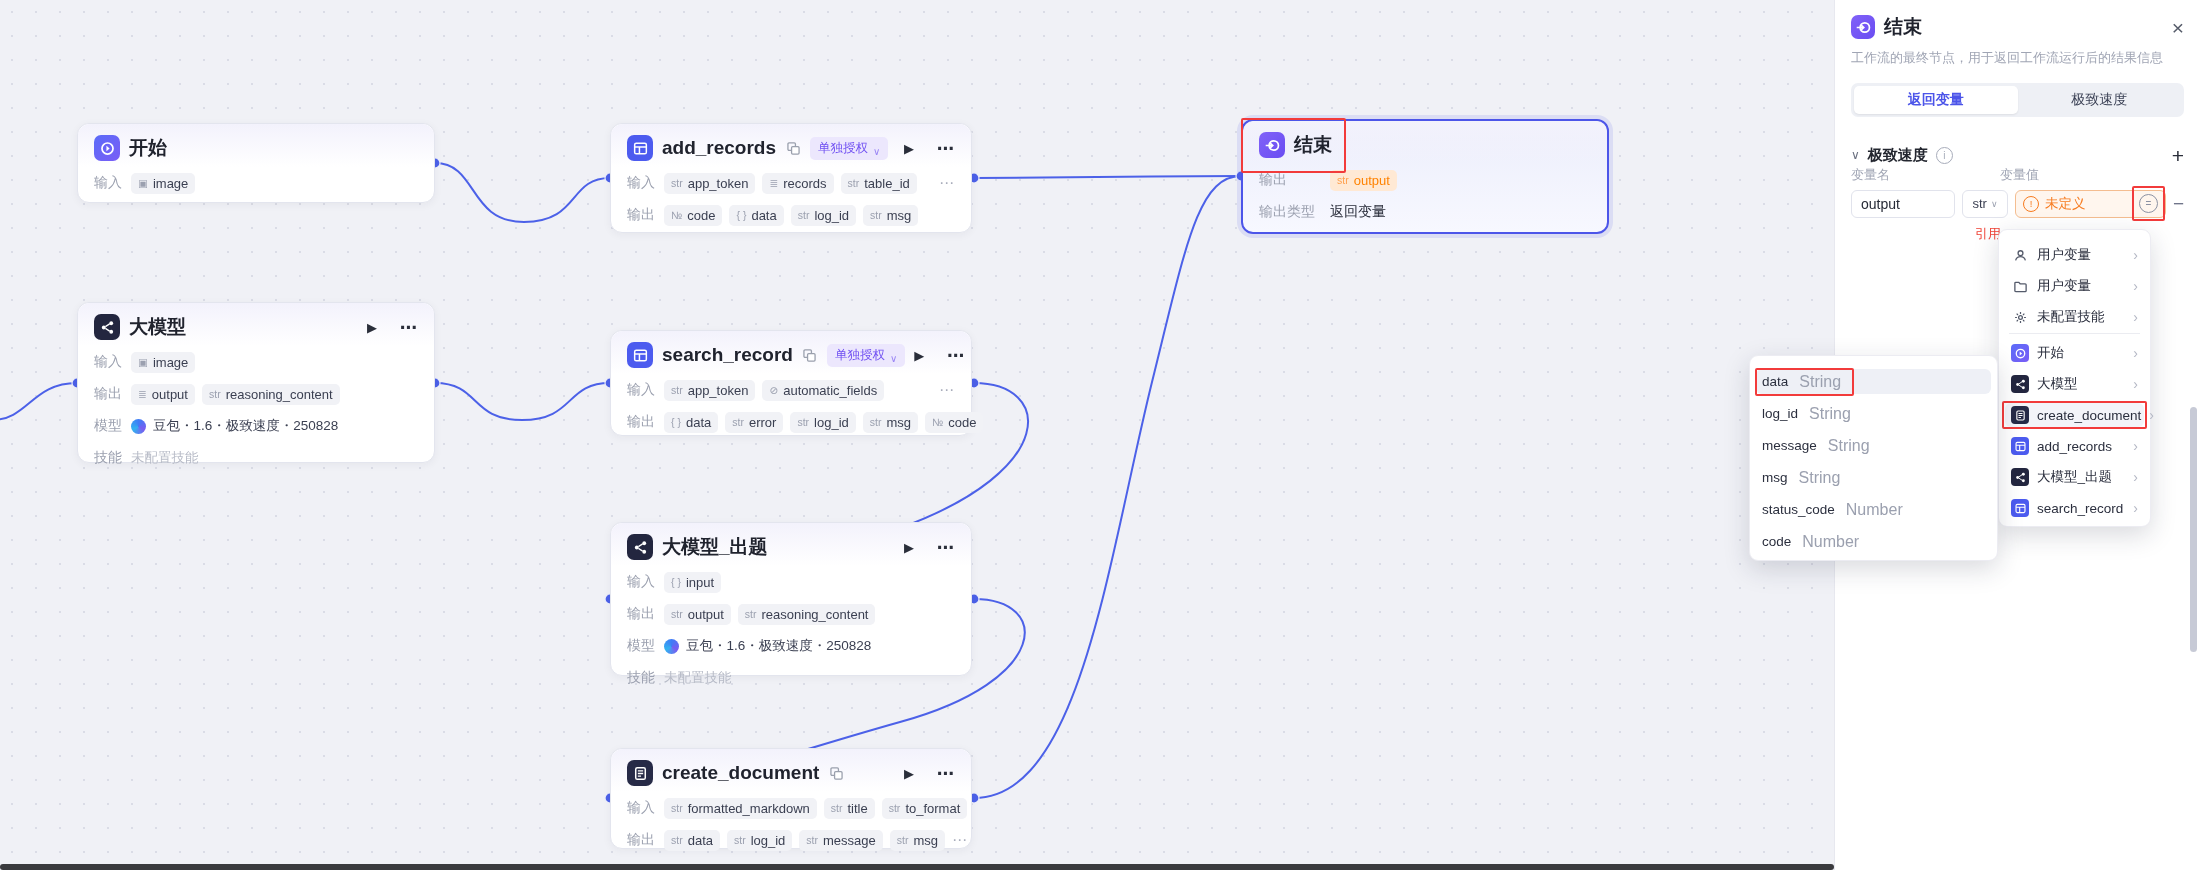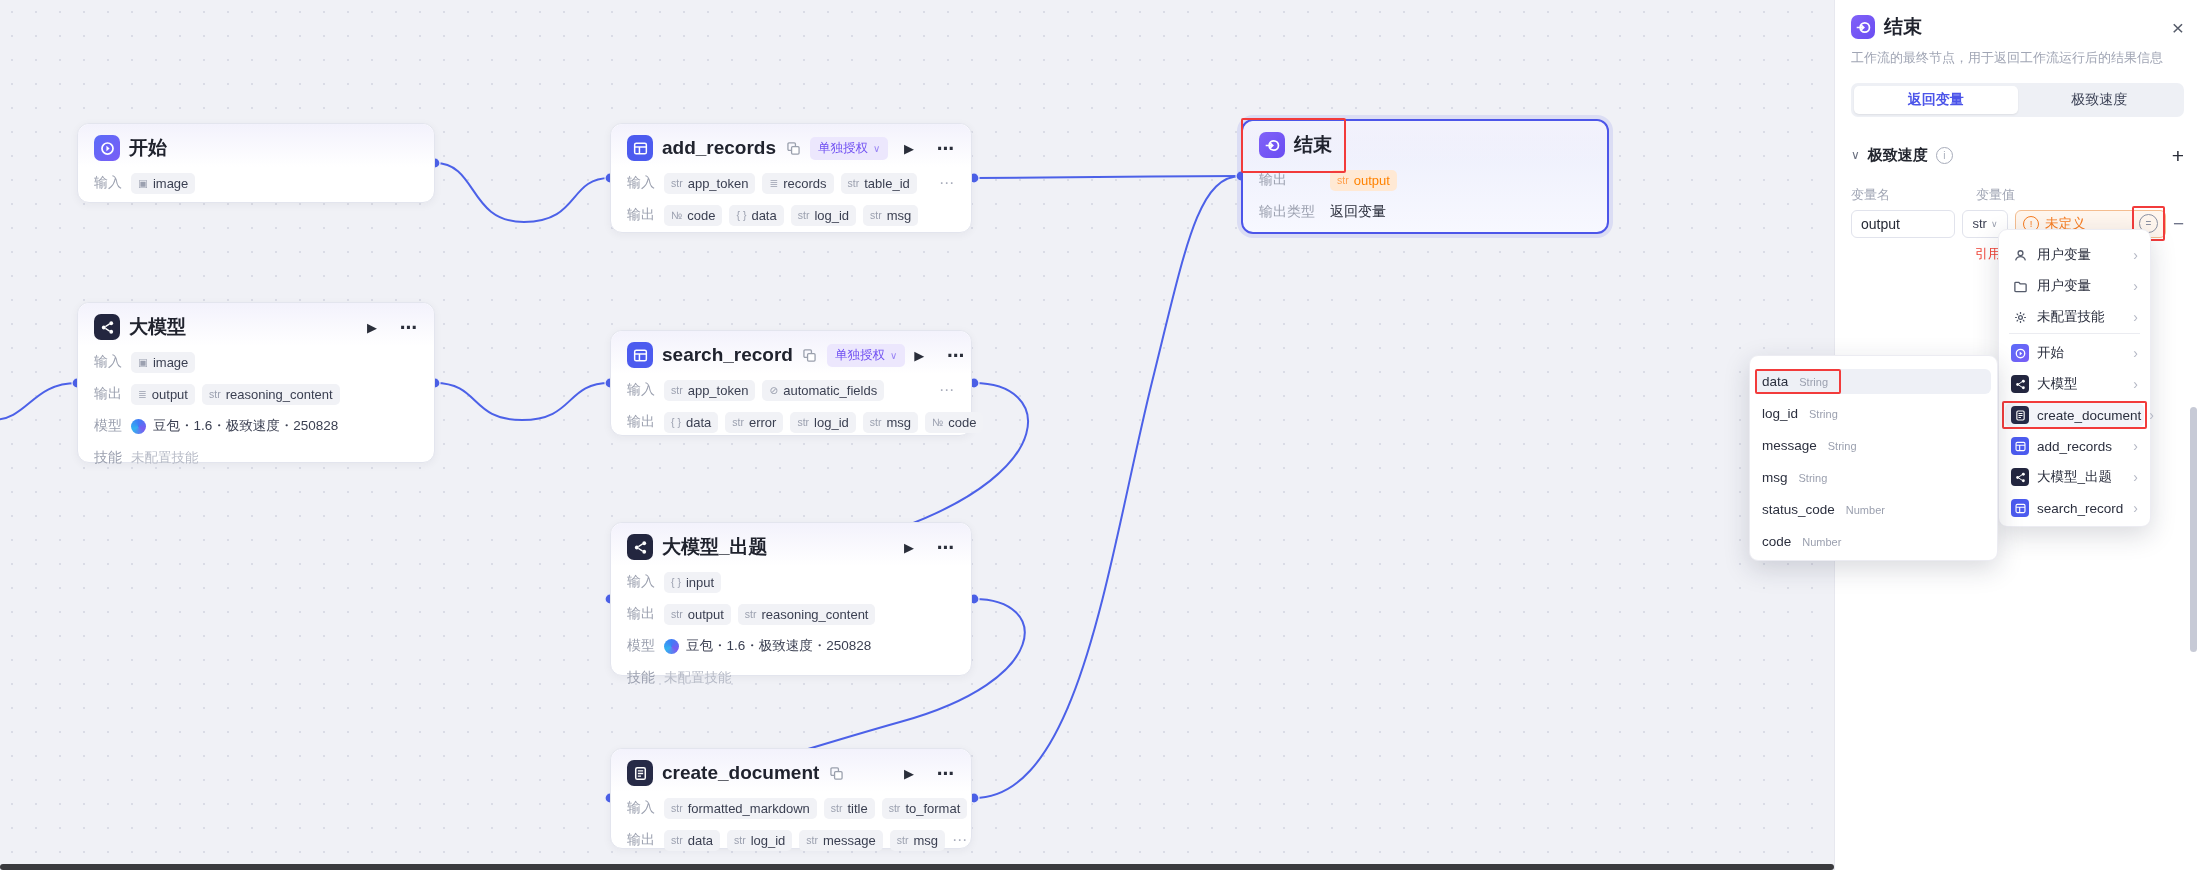--- a/index.html
+++ b/index.html
@@ -23,21 +23,21 @@
   .nicon svg{width:17px;height:17px;display:block;}
   .ic-start{background:linear-gradient(135deg,#5b6cf8,#7a5df6);}
   .ic-end{background:linear-gradient(135deg,#8162f8,#6a4df2);}
   .ic-llm{background:#23263f;}
   .ic-table{background:#4c5bef;}
   .ic-doc{background:#262a47;}
   .ntitle{font-size:19px;font-weight:bold;color:#20232e;white-space:nowrap;}
   .plug{width:16px;height:16px;display:flex;align-items:center;justify-content:center;flex:none;}
   .plug svg{width:15px;height:15px;}
   .auth{background:#ece7fd;color:#7050f2;font-size:12.5px;padding:3px 8px;border-radius:5px;
-        display:inline-flex;align-items:center;gap:5px;white-space:nowrap;}
+        display:inline-flex;align-items:flex-end;gap:5px;white-space:nowrap;}
   .auth i{font-style:normal;font-size:10px;color:#9a85f5;}
   .play{margin-left:auto;font-size:13px;color:#2a2e3a;cursor:pointer;}
   .more{font-size:17px;font-weight:bold;color:#2a2e3a;letter-spacing:1px;margin-left:14px;cursor:pointer;}
   .nrow{display:flex;align-items:center;gap:7px;padding:3px 16px;min-height:26px;}
   .rlabel{font-size:14px;color:#9ba0af;min-width:30px;flex:none;white-space:nowrap;}
   .node.selected .rlabel{min-width:64px;}
   .pill{display:inline-flex;align-items:center;gap:5px;background:#f1f2f6;border-radius:5px;
         padding:3px 7px;font-size:13px;color:#3a3f51;white-space:nowrap;}
   .pill .tg{font-style:normal;font-size:10.5px;color:#9ba0af;}
   .pill.warn{background:#ffe9d4;color:#ff8200;}
@@ -60,21 +60,21 @@
           box-sizing:border-box;margin-top:15px;}
   .p-tab{flex:1;display:flex;align-items:center;justify-content:center;font-size:14px;
          color:#3c4256;border-radius:5px;cursor:pointer;}
   .p-tab.active{background:#fff;color:#4c55e9;font-weight:bold;box-shadow:0 1px 2px rgba(0,0,0,.07);}
   .p-sec{display:flex;align-items:center;gap:8px;margin-top:28px;}
   .p-sec .chev{font-size:12px;color:#6b7080;}
   .p-sec-title{font-size:15px;font-weight:bold;color:#23262f;}
   .info{width:15px;height:15px;border:1px solid #a7acba;border-radius:50%;color:#a7acba;
         font-size:10px;display:flex;align-items:center;justify-content:center;}
   .plus{margin-left:auto;font-size:21px;color:#2a2e3a;cursor:pointer;line-height:1;}
-  .p-cols{display:flex;margin-top:20px;font-size:13px;color:#a0a5b4;}
+  .p-cols{display:flex;margin-top:0;font-size:13px;color:#a0a5b4;gap:24px;}
   .p-cols .c1{width:125px;}
   .p-row{display:flex;align-items:center;gap:7px;margin-top:6px;}
   .p-name{width:104px;height:28px;border:1px solid #e1e3ec;border-radius:6px;font-size:14px;
           padding:0 9px;color:#262a36;font-family:inherit;box-sizing:border-box;background:#fff;}
   .p-type{width:46px;height:28px;border:1px solid #e1e3ec;border-radius:6px;display:flex;
           align-items:center;justify-content:center;gap:4px;font-size:13px;color:#3a3f51;
           box-sizing:border-box;cursor:pointer;}
   .p-type i{font-style:normal;font-size:9px;color:#9ba0af;}
   .p-val{flex:1;height:28px;border:1px solid #f4bd90;background:#fff6ee;border-radius:6px;
          display:flex;align-items:center;gap:6px;padding:0 7px;color:#f77b1f;font-size:13.5px;
@@ -97,21 +97,21 @@
   .mic{width:18px;height:18px;border-radius:4px;display:flex;align-items:center;justify-content:center;flex:none;}
   .mic svg{width:13px;height:13px;display:block;}
   .mic.plain{background:none;}
   .mic.plain svg{width:15px;height:15px;}
   .chevR{margin-left:auto;color:#b4b8c5;font-size:14px;}
   .mdivider{height:1px;background:#ebecf1;margin:4px 4px;}
   .sub-mi{height:25px;}
   .sub-mi.sel{background:#eef0f6;}
   .grp{display:inline-flex;align-items:center;position:relative;}
   .slabel{font-size:13.5px;color:#2b2f3e;}
-  .stype{margin-left:11px;font-size:11px;color:#9ba0af;}
+  .stype{margin-left:11px;font-size:16px;color:#9ba0af;}
   
   .redbox{position:absolute;border:2.5px solid #f23b3b;border-radius:2px;pointer-events:none;
           z-index:45;box-sizing:border-box;}
   .rb-node{left:-2px;top:-3px;width:105px;height:55px;}
   .rb-mi{left:-3px;top:-2px;right:-3px;bottom:-2px;}
   .rb-sub{left:-7px;top:-5px;right:-13px;bottom:-5px;}
   .rb-ref{left:-8px;top:-9px;width:33px;height:35px;}
   
   .hscroll{position:absolute;left:0;bottom:0;width:1834px;height:6px;background:#3a3a3e;
            border-radius:3px;z-index:6;}

